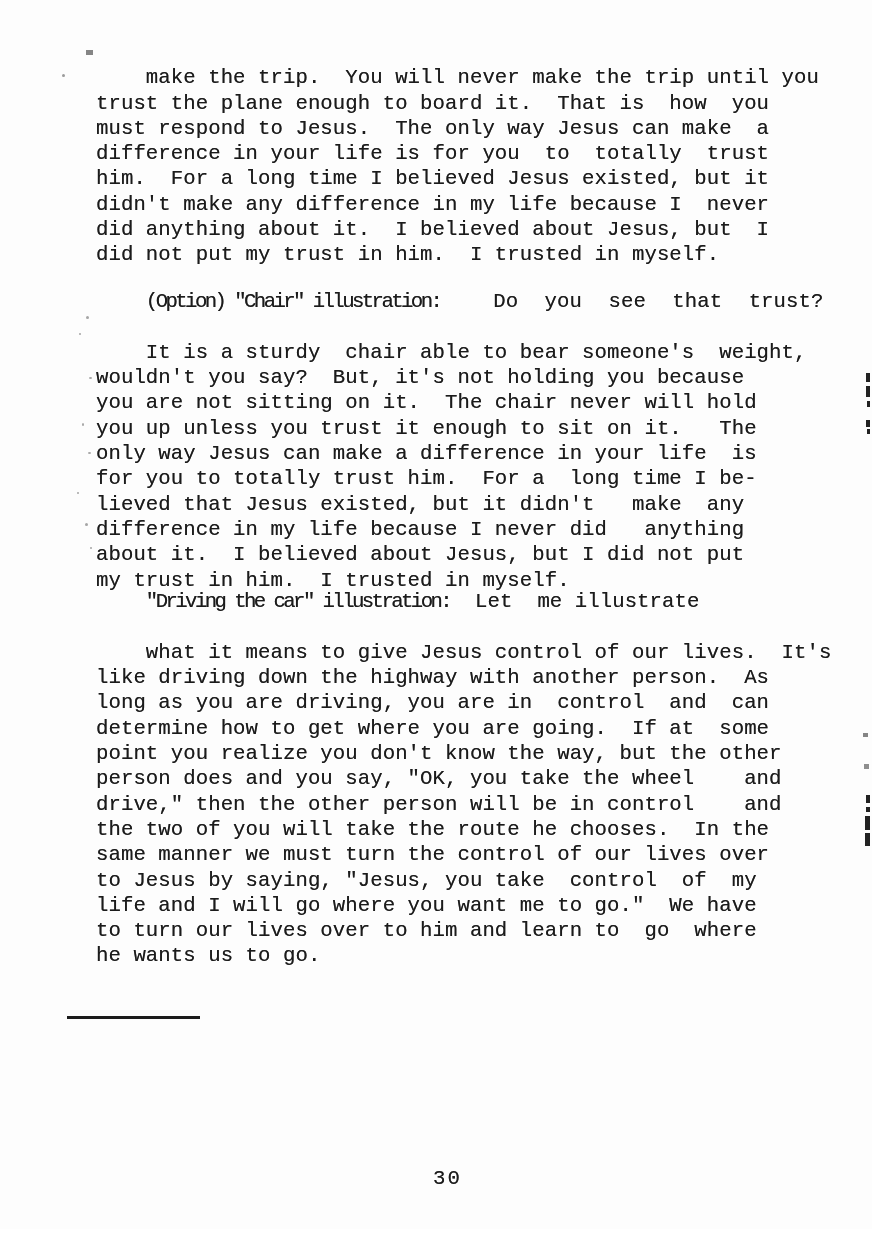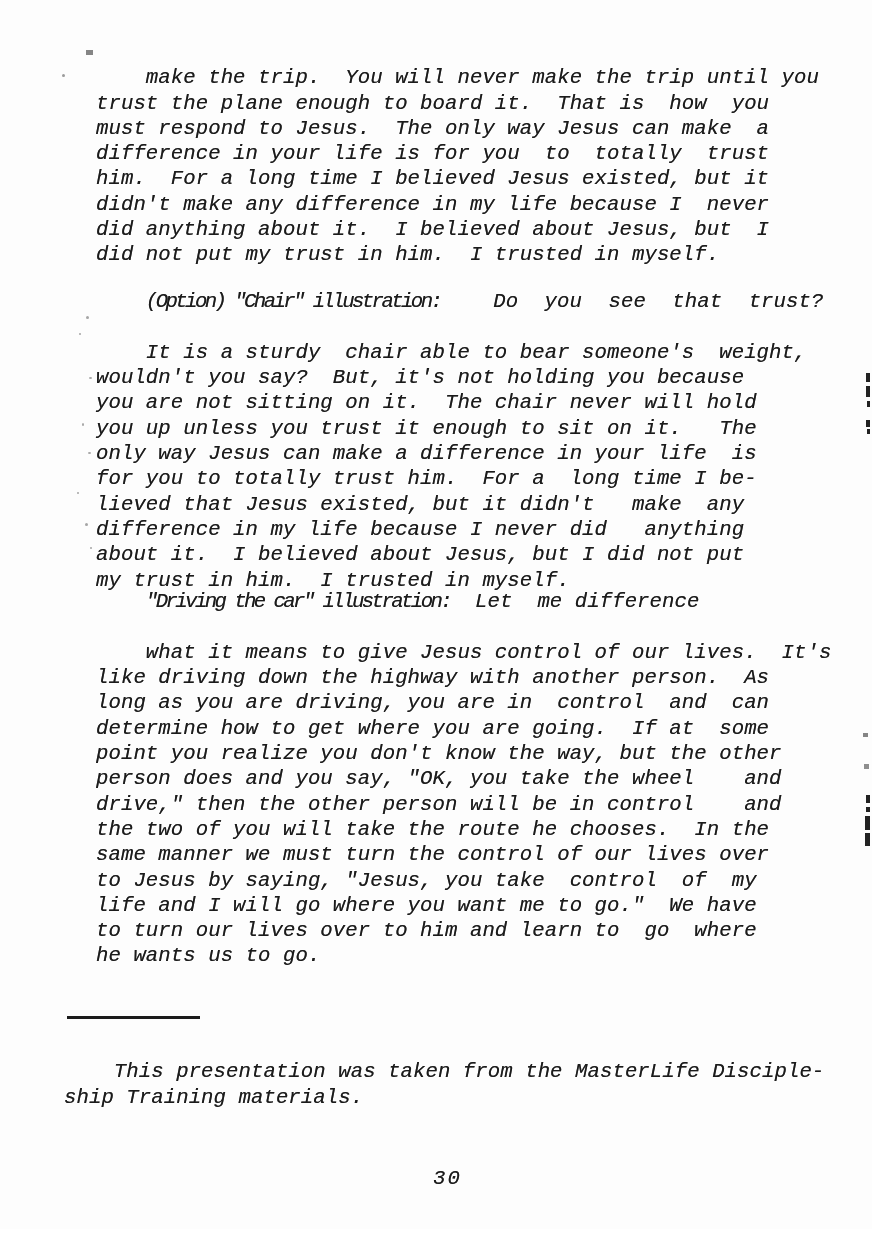--- a/index.html
+++ b/index.html
@@ -4,21 +4,20 @@
 <style>
   html, body { margin: 0; padding: 0; }
   .page {
     position: relative;
     width: 872px;
     height: 1229px;
     background: var(--paper, #fdfdfd);
     overflow: hidden;
     font-family: "Liberation Mono", "DejaVu Sans Mono", monospace;
     color: var(--ink, #1b1b1b);
-    font-style: italic;
   }
   .block {
     position: absolute;
     white-space: pre;
     font-size: 20.7px;
     line-height: 25.3px;
     letter-spacing: 0.05px;
     text-shadow: 0 0 0.6px rgba(25,25,25,0.65);
   }
   
@@ -63,42 +62,38 @@
 you up unless you trust it enough to sit on it.   The
 only way Jesus can make a difference in your life  is
 for you to totally trust him.  For a  long time I be-
 lieved that Jesus existed, but it didn't   make  any
 difference in my life because I never did   anything
 about it.  I believed about Jesus, but I did not put
 my trust in him.  I trusted in myself.</span>
   </div>
 
   <div id="p3" class="block">
-    <span class="cond">"Driving the car" illustration:</span><span>  Let  me difference</span><br>
+    <span class="cond">"Driving the car" illustration:</span><span>  Let  me illustrate</span><br>
     <span>what it means to give Jesus control of our lives.  It's
 like driving down the highway with another person.  As
 long as you are driving, you are in  control  and  can
 determine how to get where you are going.  If at  some
 point you realize you don't know the way, but the other
 person does and you say, "OK, you take the wheel    and
 drive," then the other person will be in control    and
 the two of you will take the route he chooses.  In the
 same manner we must turn the control of our lives over
 to Jesus by saying, "Jesus, you take  control  of  my
 life and I will go where you want me to go."  We have
 to turn our lives over to him and learn to  go  where
 he wants us to go.</span>
   </div>
 
   <div class="rule"></div>
 
-  <div class="block footnote">
-    <span>This presentation was taken from the MasterLife Disciple-
-ship Training materials.</span>
-  </div>
 
   <div class="block pagenum">30</div>
 
   <div class="art" style="left:866px;top:373px;width:4px;height:9px;"></div>
   <div class="art" style="left:866px;top:386px;width:4px;height:11px;"></div>
   <div class="art" style="left:867px;top:401px;width:3px;height:6px;"></div>
   <div class="art" style="left:866px;top:420px;width:4px;height:7px;"></div>
   <div class="art" style="left:867px;top:429px;width:3px;height:5px;"></div>
   <div class="art" style="left:863px;top:733px;width:5px;height:4px;opacity:.55;"></div>
   <div class="art" style="left:864px;top:764px;width:5px;height:5px;opacity:.5;"></div>

